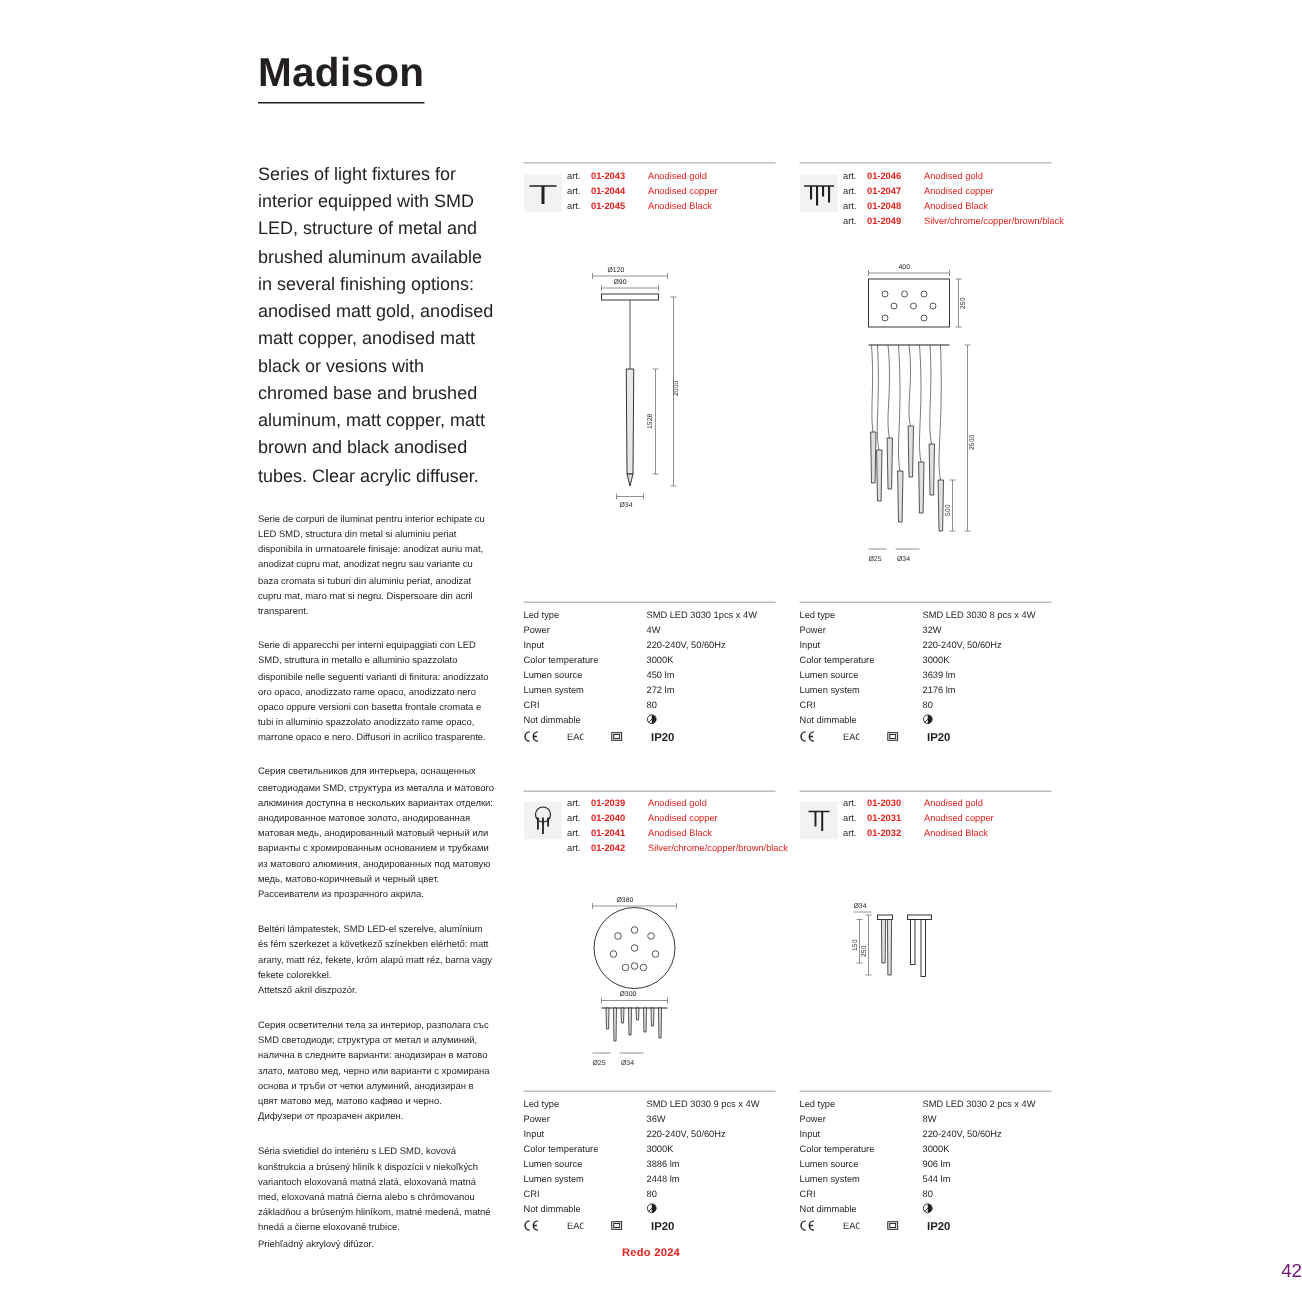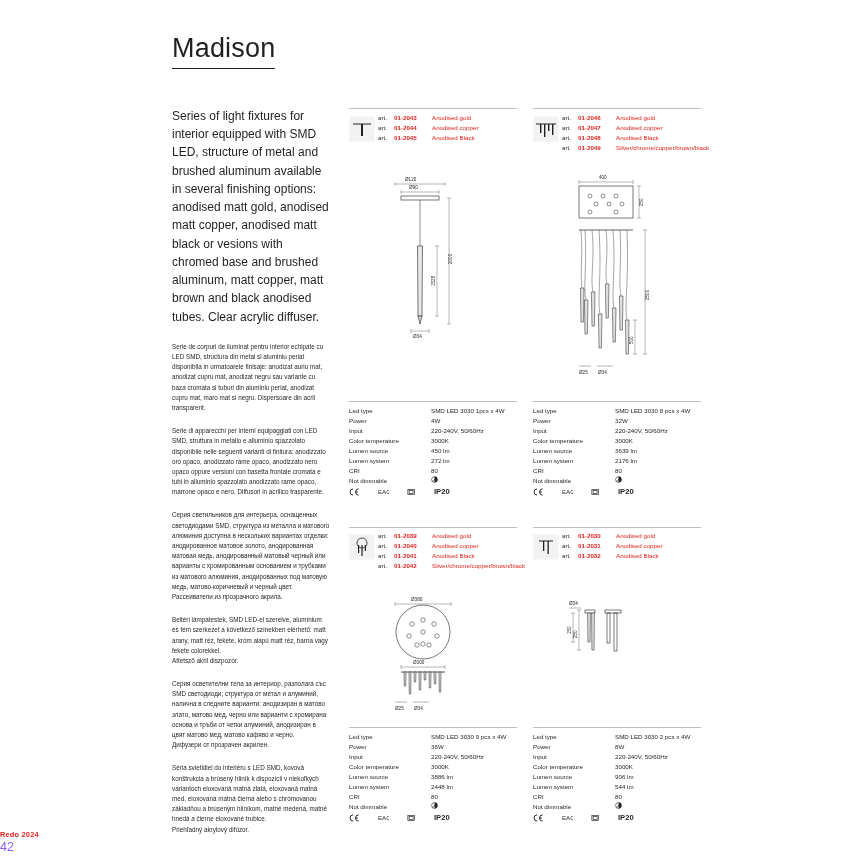--- a/index.html
+++ b/index.html
@@ -9,21 +9,21 @@
     font-family:"Liberation Sans", sans-serif;
     color:#231f20;
     position:relative;
     overflow:hidden;
   }
   .page{position:absolute;inset:0;}
 
   
   .title{
     position:absolute;left:172px;top:34px;
-    font-size:27px;font-weight:400;letter-spacing:.2px;
+    font-size:27px;font-weight:700;letter-spacing:.2px;
     padding-bottom:4px;
     border-bottom:1.6px solid #231f20;
     line-height:1.1;
   }
 
   
   .left-col{position:absolute;left:172px;top:107px;width:158px;}
   .intro{
     font-size:12px;line-height:1.52;color:#231f20;
   }
@@ -47,38 +47,38 @@
     font-size:6.2px;line-height:1.62;
     border-top:.8px solid #bcbec0;
     width:330px;
     padding-top:4px;
   }
   .spec .r{display:flex;}
   .spec .k{width:82px;color:#231f20;}
   .spec .v{color:#231f20;}
 
   .marks{
-    position:absolute;font-size:7px;display:flex;align-items:center;gap:18px;
+    position:absolute;font-size:7px;display:flex;align-items:flex-start;gap:18px;
     color:#231f20;
   }
   .marks .ip{font-weight:bold;font-size:7.6px;}
   .marks svg{display:block;}
 
   
   .draw{position:absolute;}
   .draw svg{display:block;}
 
   
   .footer-brand{
-    position:absolute;left:0;right:0;top:830px;
+    position:absolute;left:0;right:0;top:830px;text-align:center;
     font-size:7.4px;font-weight:bold;color:#e2211c;letter-spacing:.2px;
   }
   .footer-page{
-    position:absolute;left:0;right:0;top:840px;text-align:left;
-    font-size:12.5px;color:#8b5cf6;
+    position:absolute;left:0;right:0;top:840px;text-align:right;
+    font-size:12.5px;color:#701a75;
   }
   .hline{position:absolute;background:#bcbec0;height:.8px;}
 </style>
 </head>
 <body>
 
 <div class="page">
 
   <div class="title">Madison</div>
 

